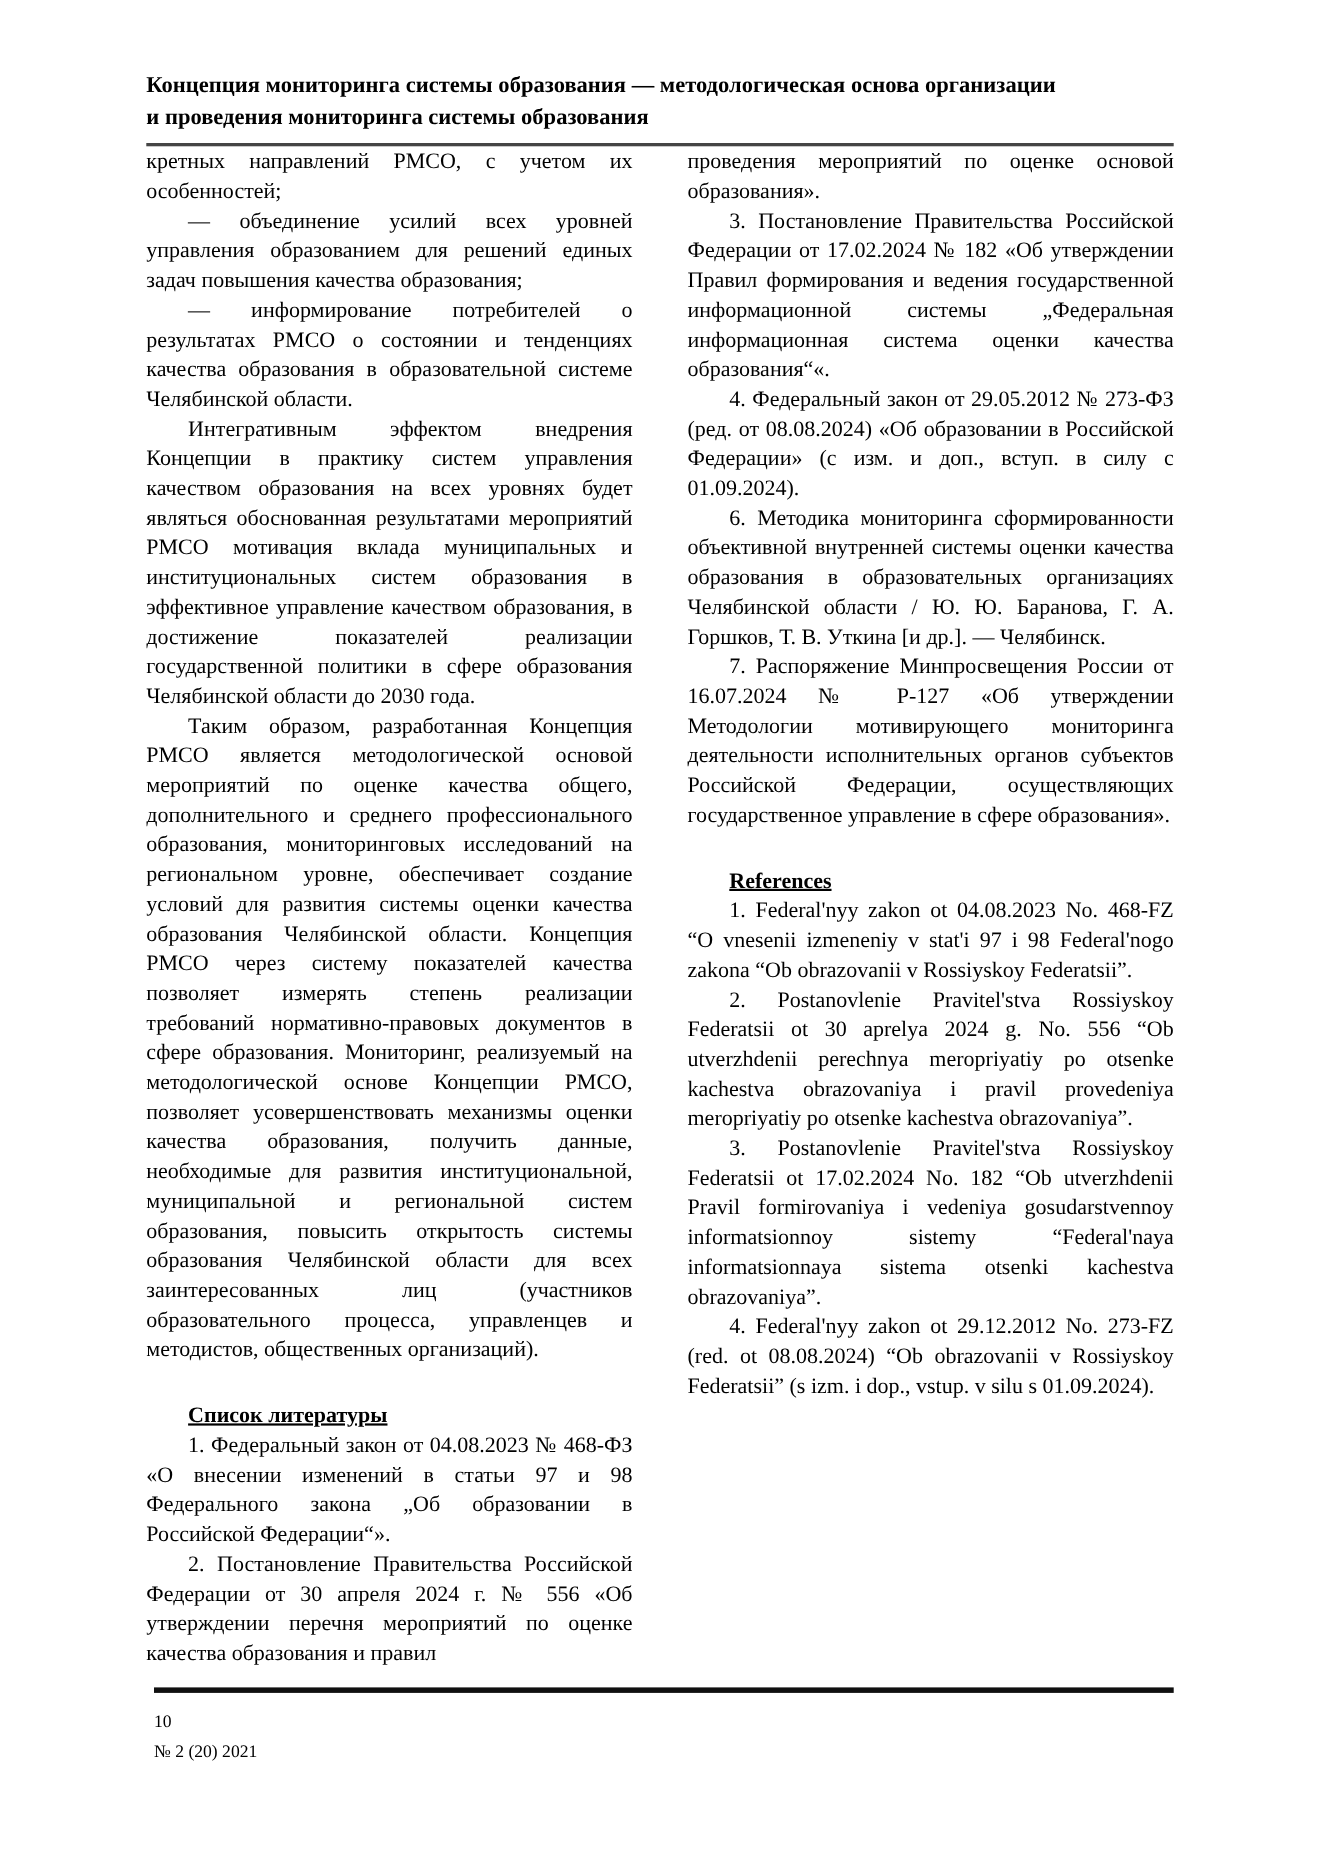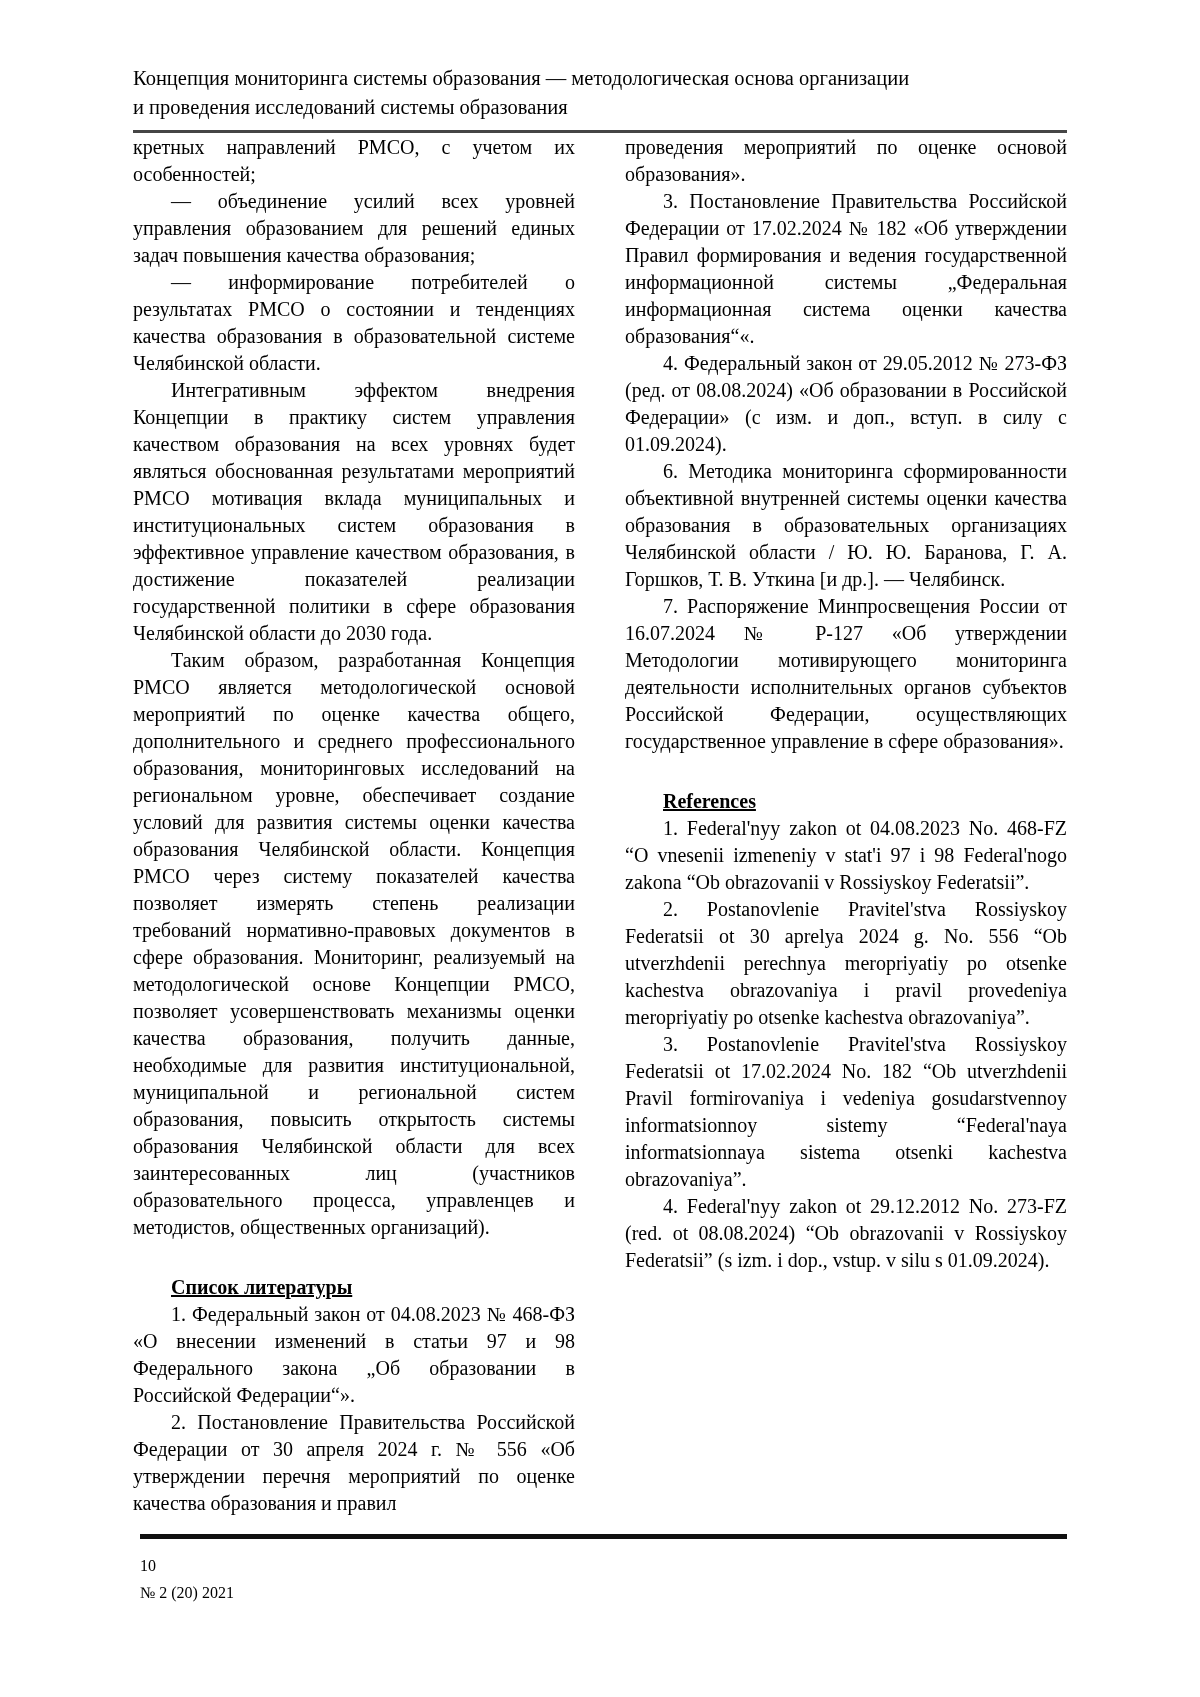--- a/index.html
+++ b/index.html
@@ -13,21 +13,21 @@
     height: 1697px;
     font-family: "Liberation Serif", serif;
     color: #000000;
     overflow: hidden;
   }
   .doc-header {
     position: absolute;
     left: 133px;
     top: 64px;
     width: 934px;
-    font-weight: normal;
+    font-weight: bold;
     font-size: 20.5px;
     line-height: 29px;
   }
   .header-rule {
     position: absolute;
     left: 133px;
     top: 130px;
     width: 934px;
     height: 3px;
     background: #454545;
@@ -79,21 +79,21 @@
     font-size: 16px;
     line-height: 27px;
     flex-direction: column;
   }
 </style>
 </head>
 <body>
 
 <header class="doc-header">
   <div>Концепция мониторинга системы образования — методологическая основа организации</div>
-  <div>и проведения исследований системы образования</div>
+  <div>и проведения мониторинга системы образования</div>
 </header>
 
 <div class="header-rule"></div>
 
 <main class="columns">
   <div class="col">
       <p class="p-cont">кретных направлений РМСО, с учетом их особенностей;</p>
       <p class="p-body">— объединение усилий всех уровней управления образованием для решений единых задач повышения качества образования;</p>
       <p class="p-body">— информирование потребителей о результатах РМСО о состоянии и тенденциях качества образования в образовательной системе Челябинской области.</p>
       <p class="p-body">Интегративным эффектом внедрения Концепции в практику систем управления качеством образования на всех уровнях будет являться обоснованная результатами мероприятий РМСО мотивация вклада муниципальных и институциональных систем образования в эффективное управление качеством образования, в достижение показателей реализации государственной политики в сфере образования Челябинской области до 2030 года.</p>

